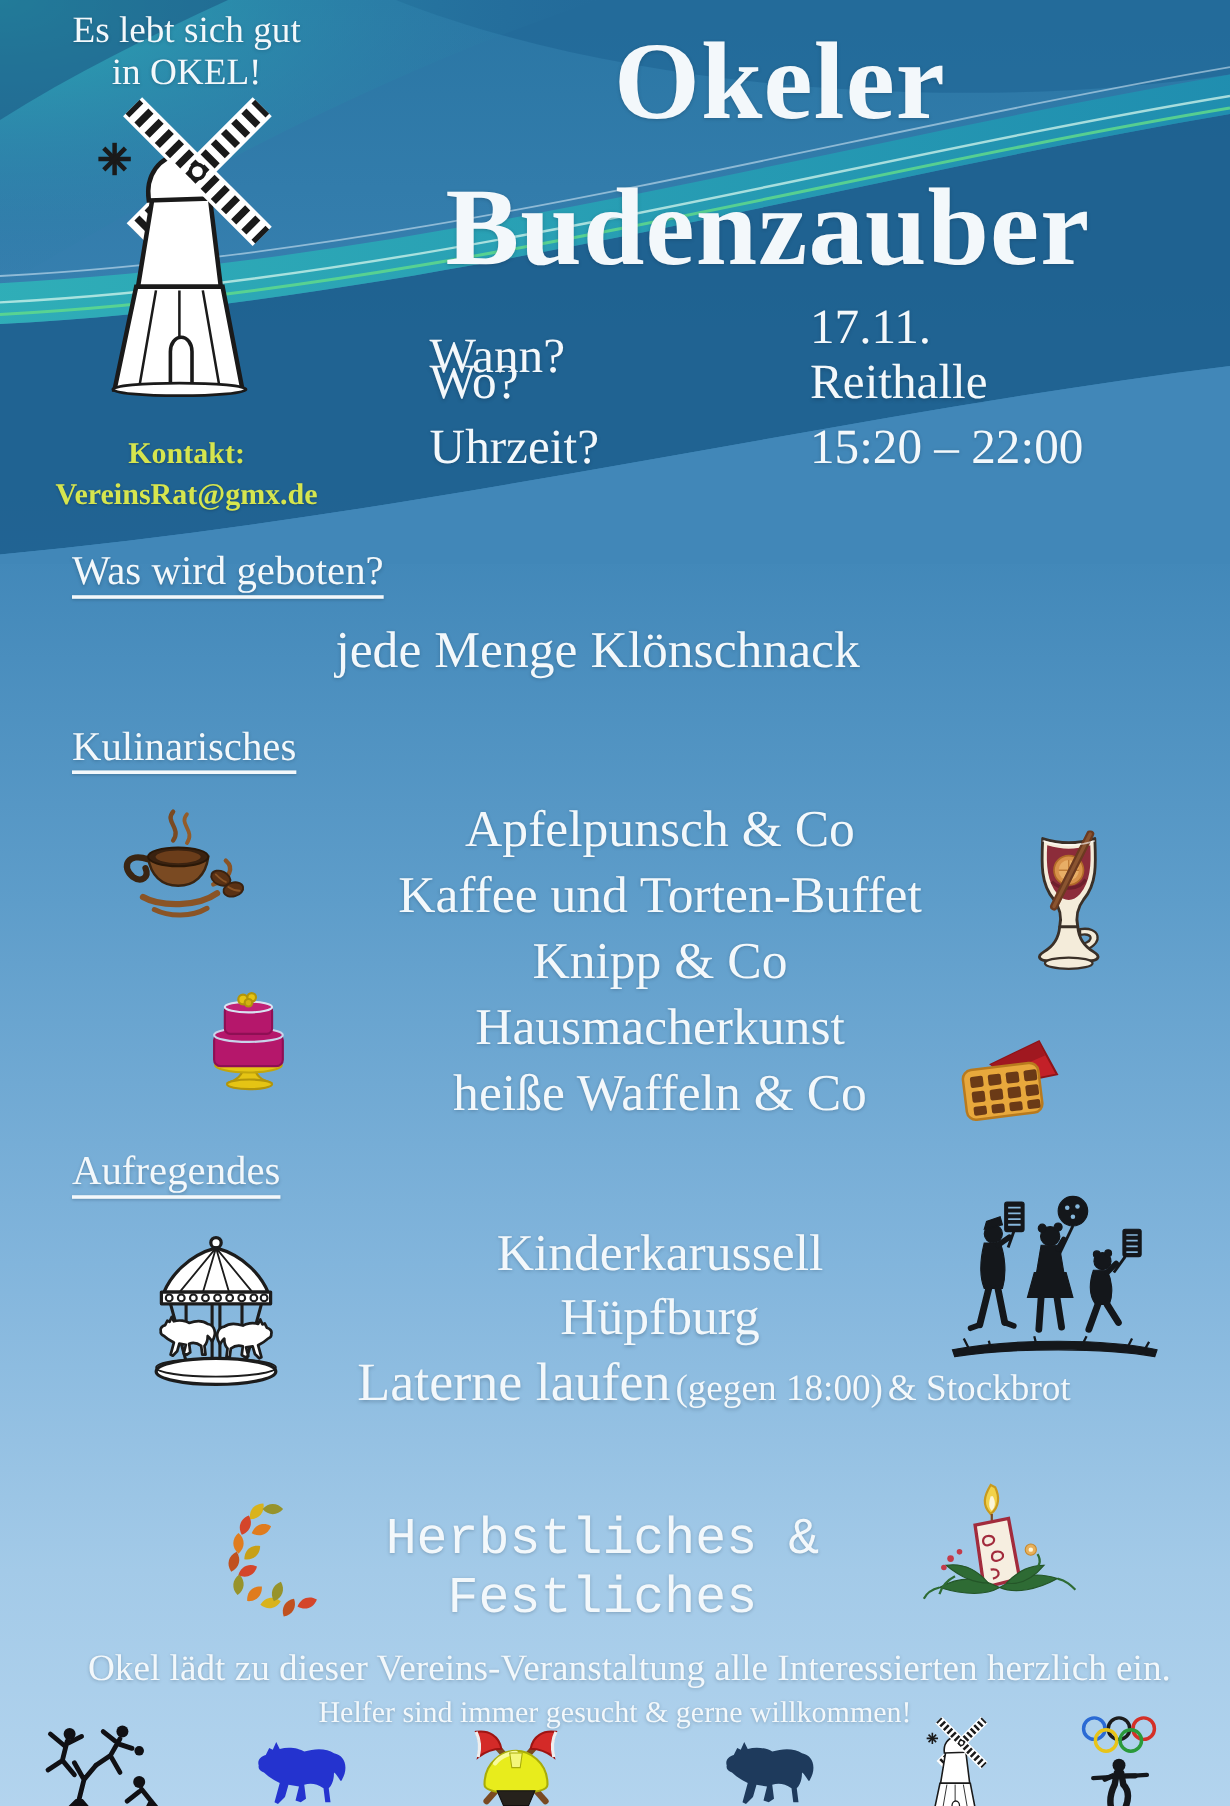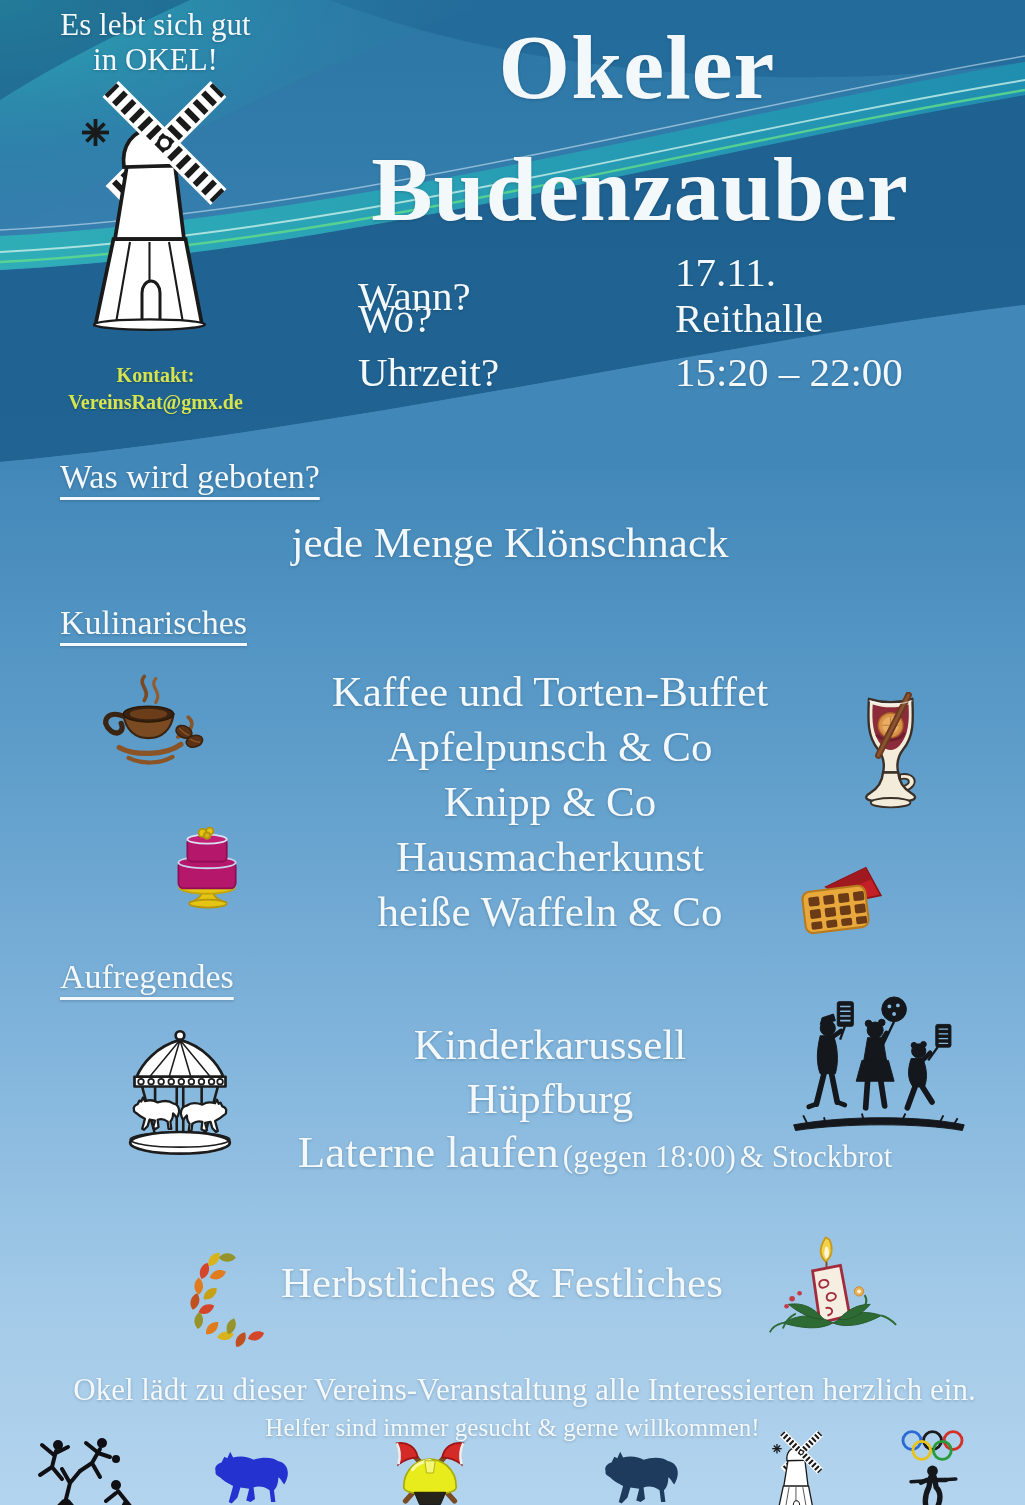--- a/index.html
+++ b/index.html
@@ -12,21 +12,21 @@
   .abs{position:absolute;}
   .waves{position:absolute;top:0;left:0;width:1025px;height:470px;}
   .txt{color:#f3f8fb;text-shadow:0 1px 3px rgba(10,30,50,.25);}
   .slogan{font-size:31px;line-height:1.12;text-align:center;}
   .title{font-weight:700;text-align:center;letter-spacing:1px;}
   .t1{font-size:92px;}
   .t2{font-size:92px;}
   .detlabel,.detvalue{font-size:41px;}
   .heading{font-size:34px;text-decoration:underline;text-decoration-thickness:3px;text-underline-offset:9px;}
   .item{font-size:43px;text-align:center;}
-  .contact{font-size:20px;font-weight:700;color:#d6e54e;text-align:center;line-height:1.35;text-shadow:0 1px 2px rgba(10,30,50,.35);}
+  .contact{font-size:25px;font-weight:700;color:#d6e54e;text-align:center;line-height:1.35;text-shadow:0 1px 2px rgba(10,30,50,.35);}
   .invite{font-size:31px;text-align:center;width:1025px;}
   .helpers{font-size:25px;text-align:center;width:1025px;}
   .note{font-size:31px;}
   .lmain{font-size:45px;}
   svg{display:block;}
 </style>
 </head>
 <body>
 
 <svg width="0" height="0" style="position:absolute">
@@ -97,37 +97,37 @@
 
   <svg class="abs" style="left:70px;top:80px;" width="165" height="255" viewBox="0 0 110 170">
     <use href="#mill" xlink:href="#mill"></use>
   </svg>
 
   <div class="abs contact" style="left:28px;top:362px;width:255px;">
     <div>Kontakt:</div>
     <div>VereinsRat@gmx.de</div>
   </div>
 
-  <div class="abs title t1 txt" style="left:307px;top:14px;width:660px;">Okeler</div>
+  <div class="abs title t1 txt" style="left:320px;top:14px;width:660px;">Okeler</div>
   <div class="abs title t2 txt" style="left:280px;top:136px;width:720px;">Budenzauber</div>
 
   <div class="abs detlabel txt" style="left:358px;top:238px;margin-top:34px;">Wann?</div>
   <div class="abs detvalue txt" style="left:675px;top:248px;">17.11.</div>
   <div class="abs detlabel txt" style="left:358px;top:294px;">Wo?</div>
   <div class="abs detvalue txt" style="left:675px;top:294px;">Reithalle</div>
   <div class="abs detlabel txt" style="left:358px;top:348px;">Uhrzeit?</div>
   <div class="abs detvalue txt" style="left:675px;top:348px;">15:20 – 22:00</div>
 
   <div class="abs heading txt" style="left:60px;top:458px;">Was wird geboten?</div>
-  <div class="abs item txt" style="left:160px;top:518px;width:700px;">jede Menge Klönschnack</div>
+  <div class="abs item txt" style="left:148px;top:518px;width:700px;">jede Menge Klönschnack</div>
 
   <div class="abs heading txt" style="left:60px;top:604px;">Kulinarisches</div>
   <div class="abs" style="left:205px;top:664px;width:690px;line-height:1.28;">
+    <div class="item txt">Apfelpunsch &amp; Co</div>
     <div class="item txt">Kaffee und Torten-Buffet</div>
-    <div class="item txt">Apfelpunsch &amp; Co</div>
     <div class="item txt">Knipp &amp; Co</div>
     <div class="item txt">Hausmacherkunst</div>
     <div class="item txt">heiße Waffeln &amp; Co</div>
   </div>
 
   <svg class="abs" style="left:92px;top:672px;" width="115" height="105" viewBox="0 0 110 100">
     <g fill="none" stroke-linecap="round">
       <path d="M50,4 C43,12 57,17 50,27" stroke="#7a4a22" stroke-width="3.5"></path>
       <path d="M61,6 C54,14 68,19 61,29" stroke="#935c2a" stroke-width="3"></path>
       <path d="M30,42 C14,36 8,48 18,56 C25,61 31,56 28,49" stroke="#3a2512" stroke-width="5"></path>
@@ -264,21 +264,21 @@
       <path d="M158,58 L148,72" stroke-width="2.5" fill="none"></path>
       <circle cx="138" cy="62" r="7.5"></circle>
       <circle cx="133" cy="56" r="3"></circle>
         <circle cx="143" cy="55" r="3"></circle>
       <path d="M130,70 C126,82 126,92 132,100 L144,100 C148,90 146,78 142,70 Z"></path>
       <path d="M142,72 L150,64" stroke-width="5" stroke-linecap="round" fill="none"></path>
       <path d="M134,100 L126,122 M142,100 L152,116" stroke-width="6" stroke-linecap="round" fill="none"></path>
     </g>
   </svg>
 
-  <div class="abs item txt" style="left:202px;top:1258px;width:600px;">Herbstliches &amp; Festliches</div>
+  <div class="abs item txt" style="left:202px;top:1258px;width:600px;font-family:Liberation Mono, monospace;">Herbstliches &amp; Festliches</div>
 
   <svg class="abs" style="left:172px;top:1248px;" width="105" height="105" viewBox="0 0 110 110">
     <use href="#leaf" xlink:href="#leaf" transform="translate(44,12) rotate(40)" fill="#d9b31c"></use>
     <use href="#leaf" xlink:href="#leaf" transform="translate(58,10) rotate(90)" fill="#97932b"></use>
     <use href="#leaf" xlink:href="#leaf" transform="translate(34,24) rotate(20)" fill="#d4452a"></use>
     <use href="#leaf" xlink:href="#leaf" transform="translate(48,28) rotate(70)" fill="#e07c1e"></use>
     <use href="#leaf" xlink:href="#leaf" transform="translate(28,40)" fill="#e07c1e"></use>
     <use href="#leaf" xlink:href="#leaf" transform="translate(40,48) rotate(50)" fill="#c8a016"></use>
     <use href="#leaf" xlink:href="#leaf" transform="translate(24,56) rotate(15)" fill="#c0511f"></use>
     <use href="#leaf" xlink:href="#leaf" transform="translate(36,64) rotate(65)" fill="#d4452a"></use>

